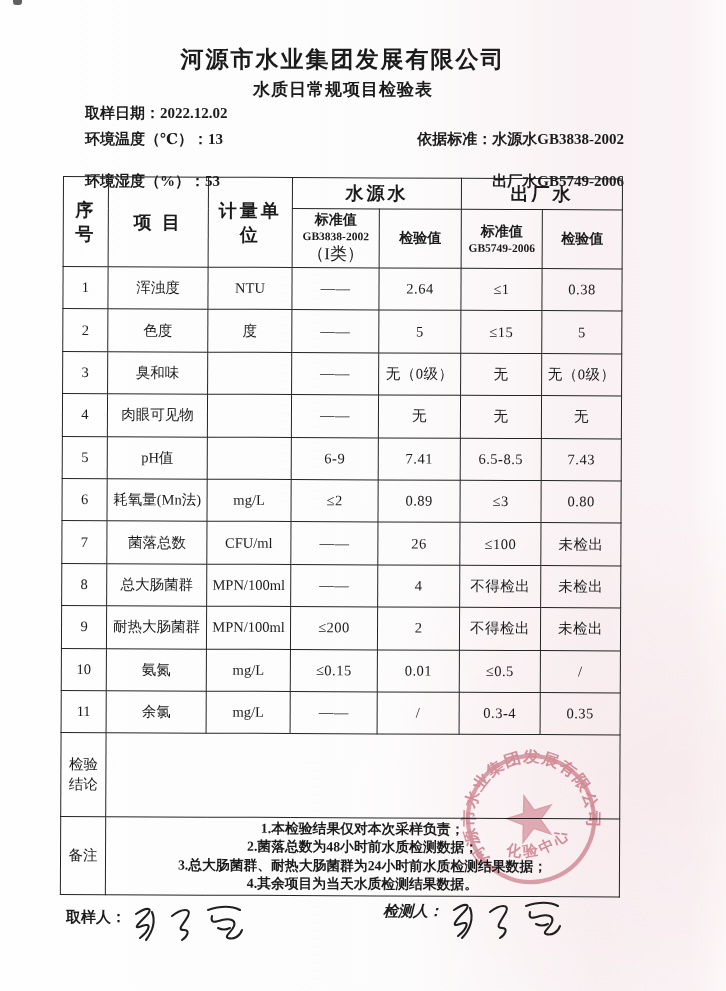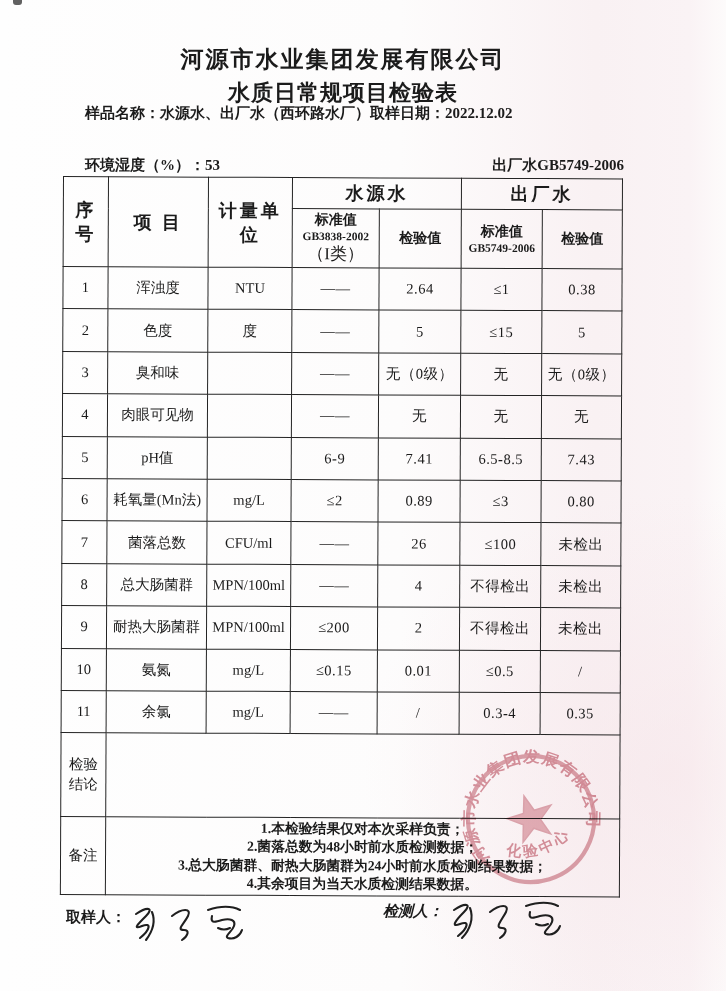--- a/index.html
+++ b/index.html
@@ -10,28 +10,28 @@
     background:
       radial-gradient(ellipse 60% 40% at 92% 78%, rgba(246,228,232,.55), rgba(246,228,232,0) 70%),
       linear-gradient(90deg, #fefefe 0%, #fdfcfc 55%, #f9f1f3 82%, #faf3f5 95%, #fdfbfb 100%),
       #fdfdfd;
   }
   .speck{position:absolute;left:13px;top:0;width:9px;height:5px;background:#3a3a3a;border-radius:0 0 3px 3px;opacity:.8;}
   .doc{position:absolute;left:0;top:0;width:726px;height:871px;}
   .title{position:absolute;left:63px;top:44px;width:560px;text-align:center;
     font-size:23px;font-weight:700;letter-spacing:2px;}
   .subtitle{position:absolute;left:63px;top:78px;width:560px;text-align:center;
-    font-size:22px;font-weight:700;letter-spacing:1px;}
+    font-size:17px;font-weight:700;letter-spacing:1px;}
   .meta{position:absolute;left:85px;right:102px;font-size:15px;font-weight:700;display:flex;}
   .meta .lft{white-space:nowrap;}
   .meta .rgt{margin-left:auto;white-space:nowrap;}
   .m1{top:104px;}
   .m1 .date{margin-left:0;white-space:nowrap;}
   .m2{top:130px;}
-  .m3{top:156px;gap:40px;}
+  .m3{top:172px;gap:40px;}
 
   table.main{position:absolute;left:63px;top:176px;width:559px;border-collapse:collapse;
     table-layout:fixed;transform:rotate(.25deg);transform-origin:top left;}
   table.main td,table.main th{border:1.6px solid #242424;padding:0 4px;
     font-weight:400;font-size:14.5px;text-align:center;vertical-align:middle;overflow:hidden;}
   tr.hA{height:31px;} tr.hA th{font-size:18px;font-weight:700;letter-spacing:3px;}
   tr.hB{height:59px;}
   tr.hB th{font-weight:700;font-size:14px;line-height:1.25;}
   th.seq-h,th.item-h,th.unit-h{font-weight:700;font-size:15px;margin-top:36px;}
   th.item-h{letter-spacing:6px;}
@@ -63,22 +63,25 @@
 <body>
 
 <div class="speck"></div>
 
 <div class="doc">
 
   <div class="title">河源市水业集团发展有限公司</div>
   <div class="subtitle">水质日常规项目检验表</div>
 
   <div class="meta m1">
-    <span class="lft"><span>样品名称：</span><span>水源水、出厂水（西环路水厂）</span></span>
     <span class="date"><span>取样日期：</span><span>2022.12.02</span></span>
+  </div>
+  <div class="meta m2">
+    <span class="lft"><span>环境温度（℃）：</span><span>13</span></span>
+    <span class="rgt"><span>依据标准：</span><span>水源水GB3838-2002</span></span>
   </div>
   <div class="meta m3">
     <span class="lft"><span>环境湿度（%）：</span><span>53</span></span>
     <span class="rgt"><span>出厂水GB5749-2006</span></span>
   </div>
 
   <table class="main">
     <colgroup>
       <col style="width:45px">
         <col style="width:100px">

